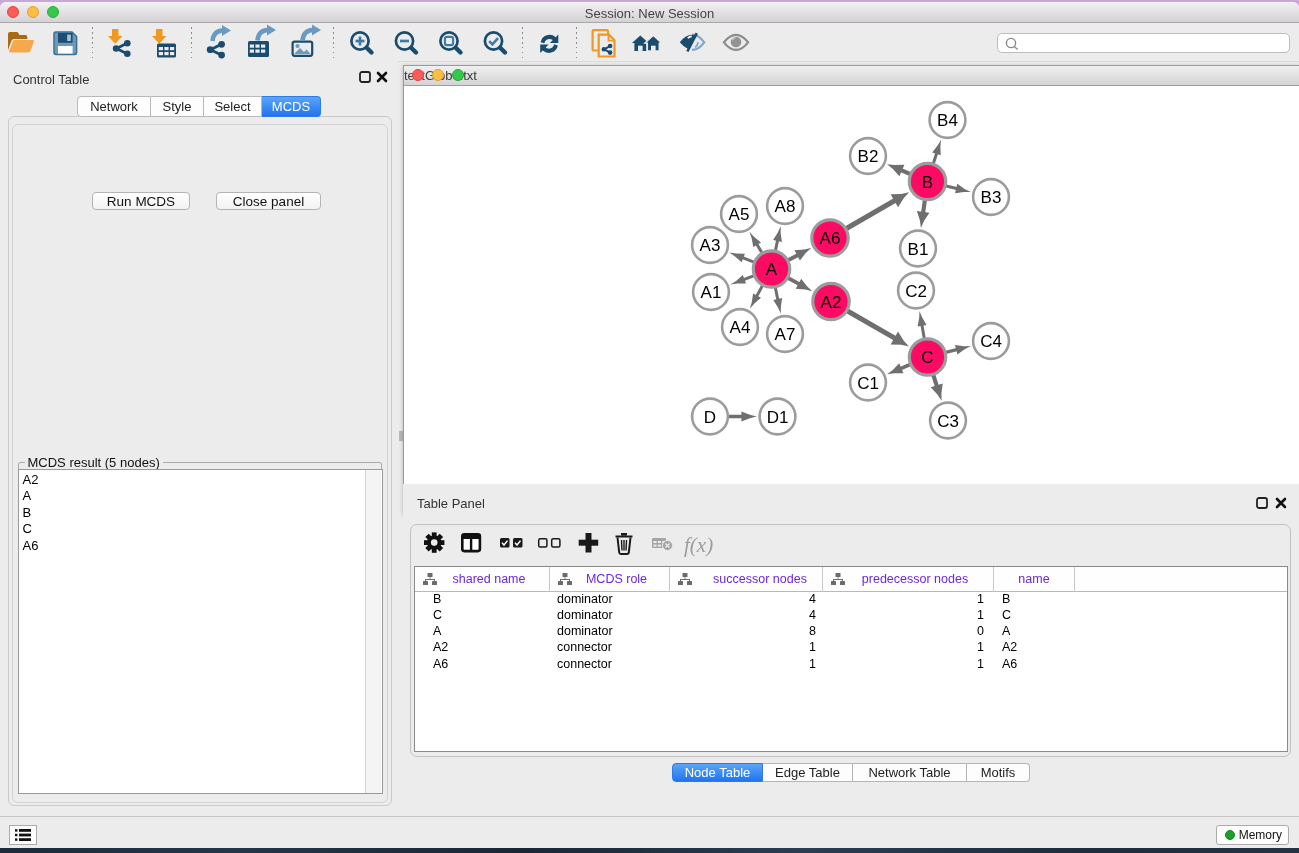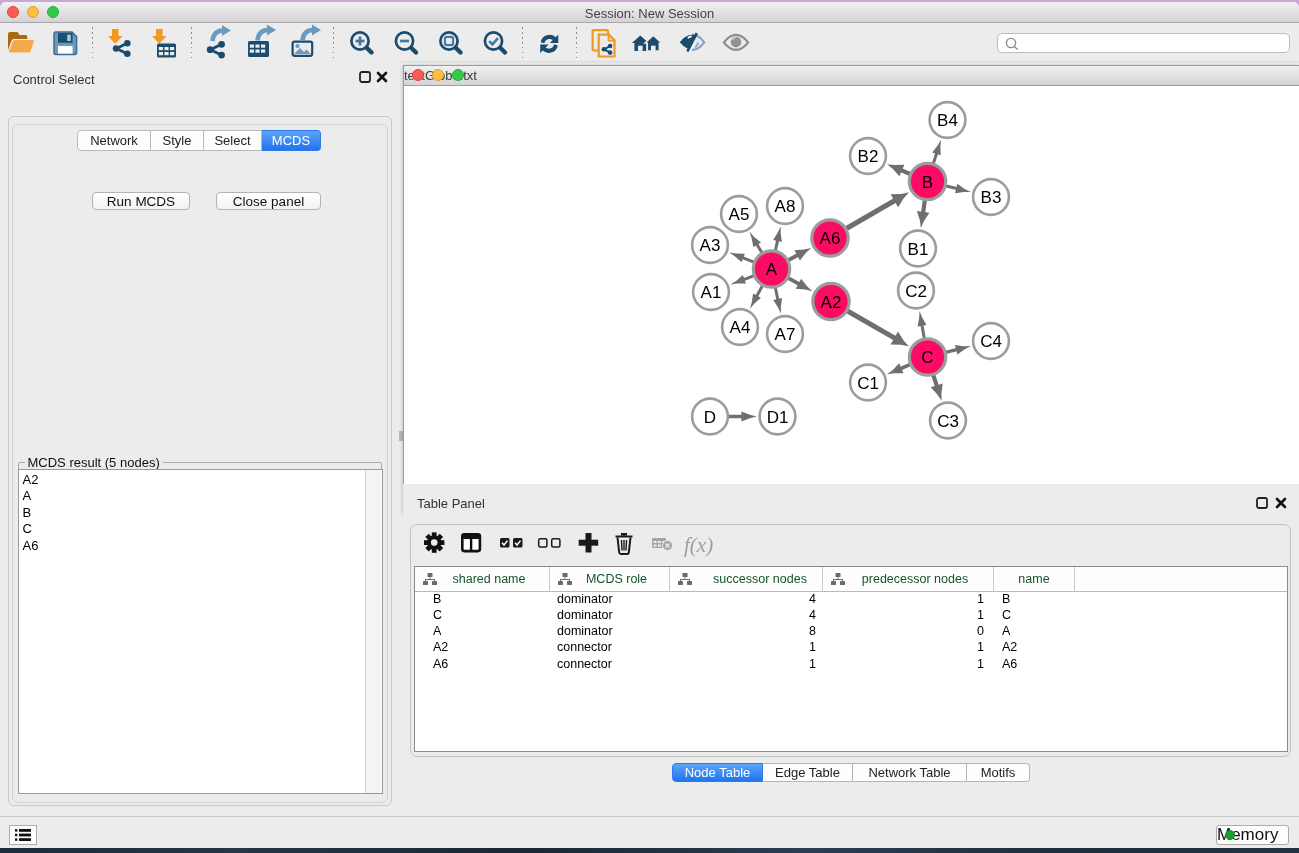--- a/index.html
+++ b/index.html
@@ -14,21 +14,21 @@
 #apptitle { width:100%; text-align:center; font-size:13px; color:#434343; line-height:23px; }
 #toolbar { left:0; top:21px; width:1299px; height:39px; background:#ececec; border-bottom:1px solid #dcdcdc; }
 .vsep { position:absolute; top:4px; height:31px; width:1px;
   background-image:repeating-linear-gradient(#8c8c8c 0 1.5px, transparent 1.5px 5px); }
 #search { position:absolute; left:997px; top:10px; width:293px; height:20px; background:#fff;
   border:1px solid #bdbdbd; border-radius:5px; }
 
 #ctrlpanel { left:0; top:58px; width:398px; height:756px; background:#ececec; }
 #ctitle { left:13px; top:12px; font-size:13px; color:#333; }
 .tabbtn { position:absolute; top:36px; height:20.5px; border:1px solid #b9b9b9; background:#fdfdfd;
-  font-size:13px; color:#222; text-align:center; line-height:19px;margin-top:34px; }
+  font-size:13px; color:#222; text-align:center; line-height:19px; }
 #tabpane { left:8px; top:56px; width:384px; height:690px; border:1px solid #c9c9c9; border-radius:6px; }
 #innerpane { left:12px; top:64px; width:376px; height:679px; border:1px solid #d2d2d2; border-radius:6px; background:#ececec;}
 #optlabel { left:0; top:77px; width:398px; text-align:center; font-size:13.5px; color:#111; }
 #combo { left:43px; top:98.5px; width:312px; height:20px; background:#fff; border:1px solid #b5b5b5; border-radius:5px; }
 #combocap { position:absolute; right:-1px; top:-1px; width:23px; height:20px; border-radius:0 5px 5px 0;
   background:linear-gradient(#6bacf8,#2570ee); }
 .btn { position:absolute; top:131.5px; height:18.5px; background:linear-gradient(#ffffff,#f2f2f2);
   border:1px solid #b4b4b4; border-radius:4px; font-size:13.5px; color:#111; text-align:center; line-height:17px; }
 #groupbox { left:17.5px; top:401.5px; width:364px; height:308px; }
 #grouplabel { position:absolute; left:7px; top:-7px; background:#ececec; padding:0 3px; font-size:13px; color:#111; }
@@ -42,32 +42,32 @@
   background:linear-gradient(#f1f0f1,#d5d3d5); border-bottom:1px solid #9e9e9e; }
 #nettitle .tl { position:absolute; width:12px; height:12px; border-radius:50%; top:3.5px; }
 #netname { width:100%; text-align:left; font-size:13px; color:#3a3a3a; line-height:20px; }
 #canvas { position:absolute; left:0; top:20px; width:895px; height:427px; overflow:hidden; background:#fff; }
 
 #tablepanel { left:403px; top:482px; width:896px; height:303px; background:#ececec; }
 #tptitle { left:14px; top:12px; font-size:13px; color:#333; }
 #tpbox { left:7px; top:40px; width:881px; height:233px; border:1px solid #c2c2c2; border-radius:7px; background:#ececec; }
 #ttable { position:absolute; left:11px; top:82px; width:874px; height:186px; background:#fff; border:1px solid #8a8a8a; }
 #thead { position:absolute; left:0; top:0; width:100%; height:25px; background:#fefefe; border-bottom:1px solid #b9b9b9; }
-.hcol { position:absolute; top:0; height:25px; border-right:1px solid #c9c9c9; font-size:12.5px; color:#14532d;
+.hcol { position:absolute; top:0; height:25px; border-right:1px solid #c9c9c9; font-size:12.5px; color:#6d28d9;
   text-align:center; line-height:25px; }
 .trow { position:absolute; left:0; width:100%; height:16.2px; font-size:12.5px; color:#000; }
 .tc { position:absolute; top:0; }
 .num { text-align:right; }
 .btab { position:absolute; top:279px; height:19px; border:1px solid #b5b5b5; background:#fdfdfd;
   font-size:13px; color:#222; text-align:center; line-height:18px; }
 
 #statusbar { left:0; top:814px; width:1299px; height:31.5px; background:#ececec; border-top:1px solid #c6c6c6; }
 #listbtn { position:absolute; left:9px; top:8px; width:28px; height:20px; background:#fdfdfd; border:1px solid #ababab; }
 #membtn { position:absolute; left:1216px; top:8px; width:73px; height:20px; background:#fdfdfd; border:1px solid #ababab;
-  border-radius:3px; font-size:17px; color:#111; line-height:18px; padding-right:6px; }
+  border-radius:3px; font-size:12px; color:#111; line-height:18px; text-align:right; padding-right:6px; }
 .seltab { background:linear-gradient(#5ba5f8,#2273ef) !important; color:#fff !important; border-color:#2e7ae8 !important; }
 </style></head>
 <body>
 <div class="abs" id="deskbottom"></div>
 <div class="abs" id="appwin">
   <div class="abs" id="titlebar">
     <div class="tl" style="left:7px;background:#fc5b57;border:0.5px solid #e2443f;"></div>
     <div class="tl" style="left:27px;background:#fdbe41;border:0.5px solid #e0a033;"></div>
     <div class="tl" style="left:47px;background:#34c94a;border:0.5px solid #2aad39;"></div>
     <div id="apptitle">Session: New Session</div>
@@ -207,21 +207,21 @@
     <div class="vsep" style="left:576px;"></div>
     <div id="search">
         <svg width="18" height="18" style="position:absolute;left:5px;top:1px" viewBox="0 0 18 18">
           <circle cx="8" cy="8" r="4.6" fill="none" stroke="#8a8a8a" stroke-width="1.4"></circle>
           <line x1="11.4" y1="11.4" x2="14.6" y2="14.6" stroke="#8a8a8a" stroke-width="1.4"></line>
         </svg>
       </div>
   </div>
 
   <div class="abs" id="ctrlpanel">
-    <div class="abs" id="ctitle">Control Select</div>
+    <div class="abs" id="ctitle">Control Table</div>
     <svg class="abs" style="left:359px;top:11px" width="30" height="13" viewBox="0 0 30 13">
         <rect x="1" y="1" width="10" height="10" rx="2" fill="none" stroke="#222" stroke-width="1.8"></rect>
         <path d="M19 2 L27 10 M27 2 L19 10" stroke="#111" stroke-width="2.6" stroke-linecap="round"></path>
       </svg>
     <div class="abs" id="tabpane"></div>
     <div class="abs" id="innerpane"></div>
     <div class="tabbtn" style="left:77px;width:74px;border-radius:4px 0 0 4px;">Network</div>
     <div class="tabbtn" style="left:151px;width:53px;border-left:none;">Style</div>
     <div class="tabbtn" style="left:204px;width:58px;border-left:none;text-align:center;">Select</div>
     <div class="tabbtn seltab" style="left:262px;width:59px;border-radius:0 4px 4px 0;border-left:none;">MCDS</div>

